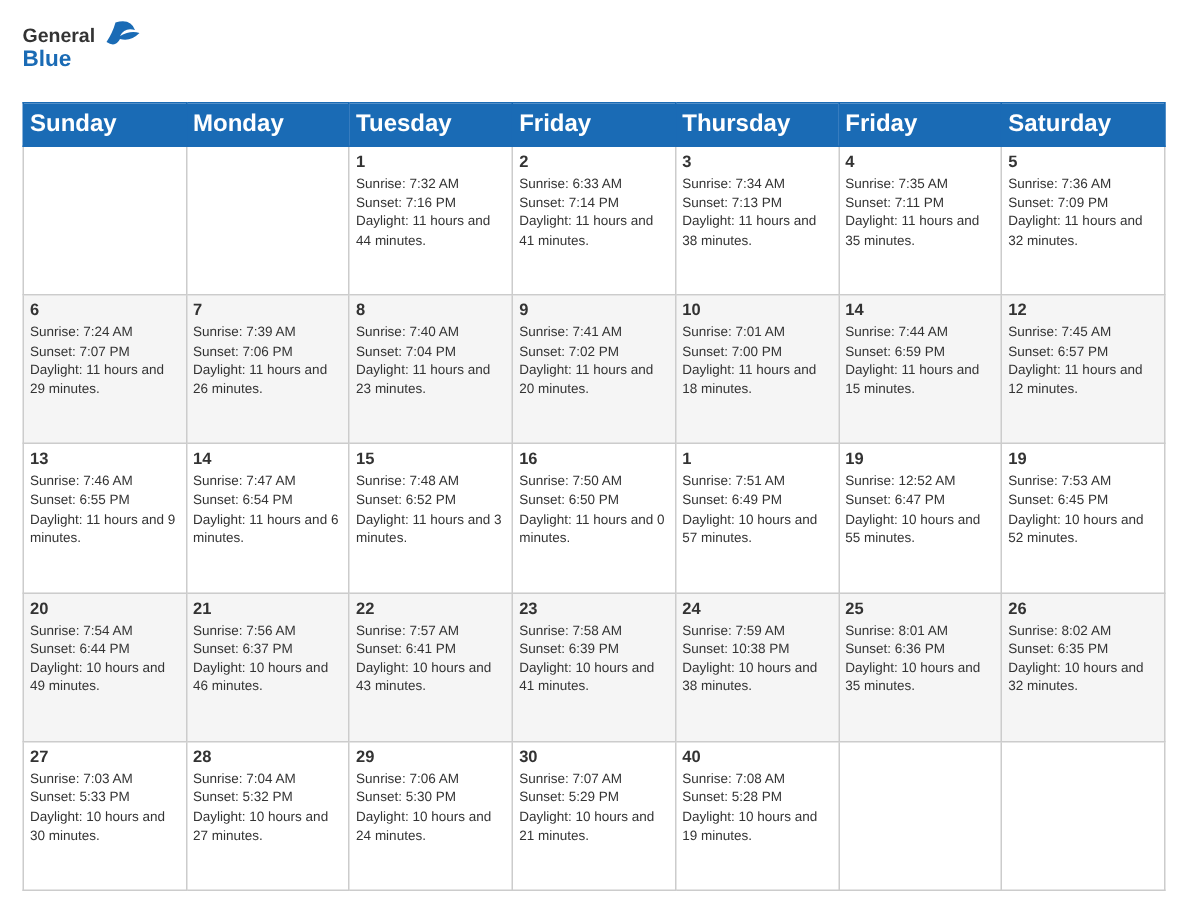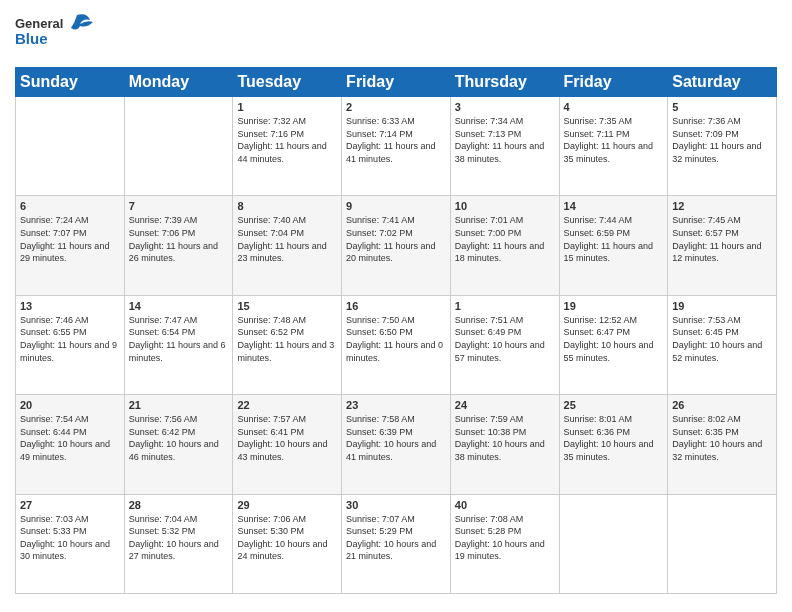--- a/index.html
+++ b/index.html
@@ -251,21 +251,21 @@
         <tr class="row-even">
           <td>
             <span class="day-num">20</span>
             <div class="day-info">Sunrise: 7:54 AM
 Sunset: 6:44 PM
 Daylight: 10 hours and 49 minutes.</div>
           </td>
           <td>
             <span class="day-num">21</span>
             <div class="day-info">Sunrise: 7:56 AM
-Sunset: 6:42 PM
+Sunset: 6:37 PM
 Daylight: 10 hours and 46 minutes.</div>
           </td>
           <td>
             <span class="day-num">22</span>
             <div class="day-info">Sunrise: 7:57 AM
 Sunset: 6:41 PM
 Daylight: 10 hours and 43 minutes.</div>
           </td>
           <td>
             <span class="day-num">23</span>

